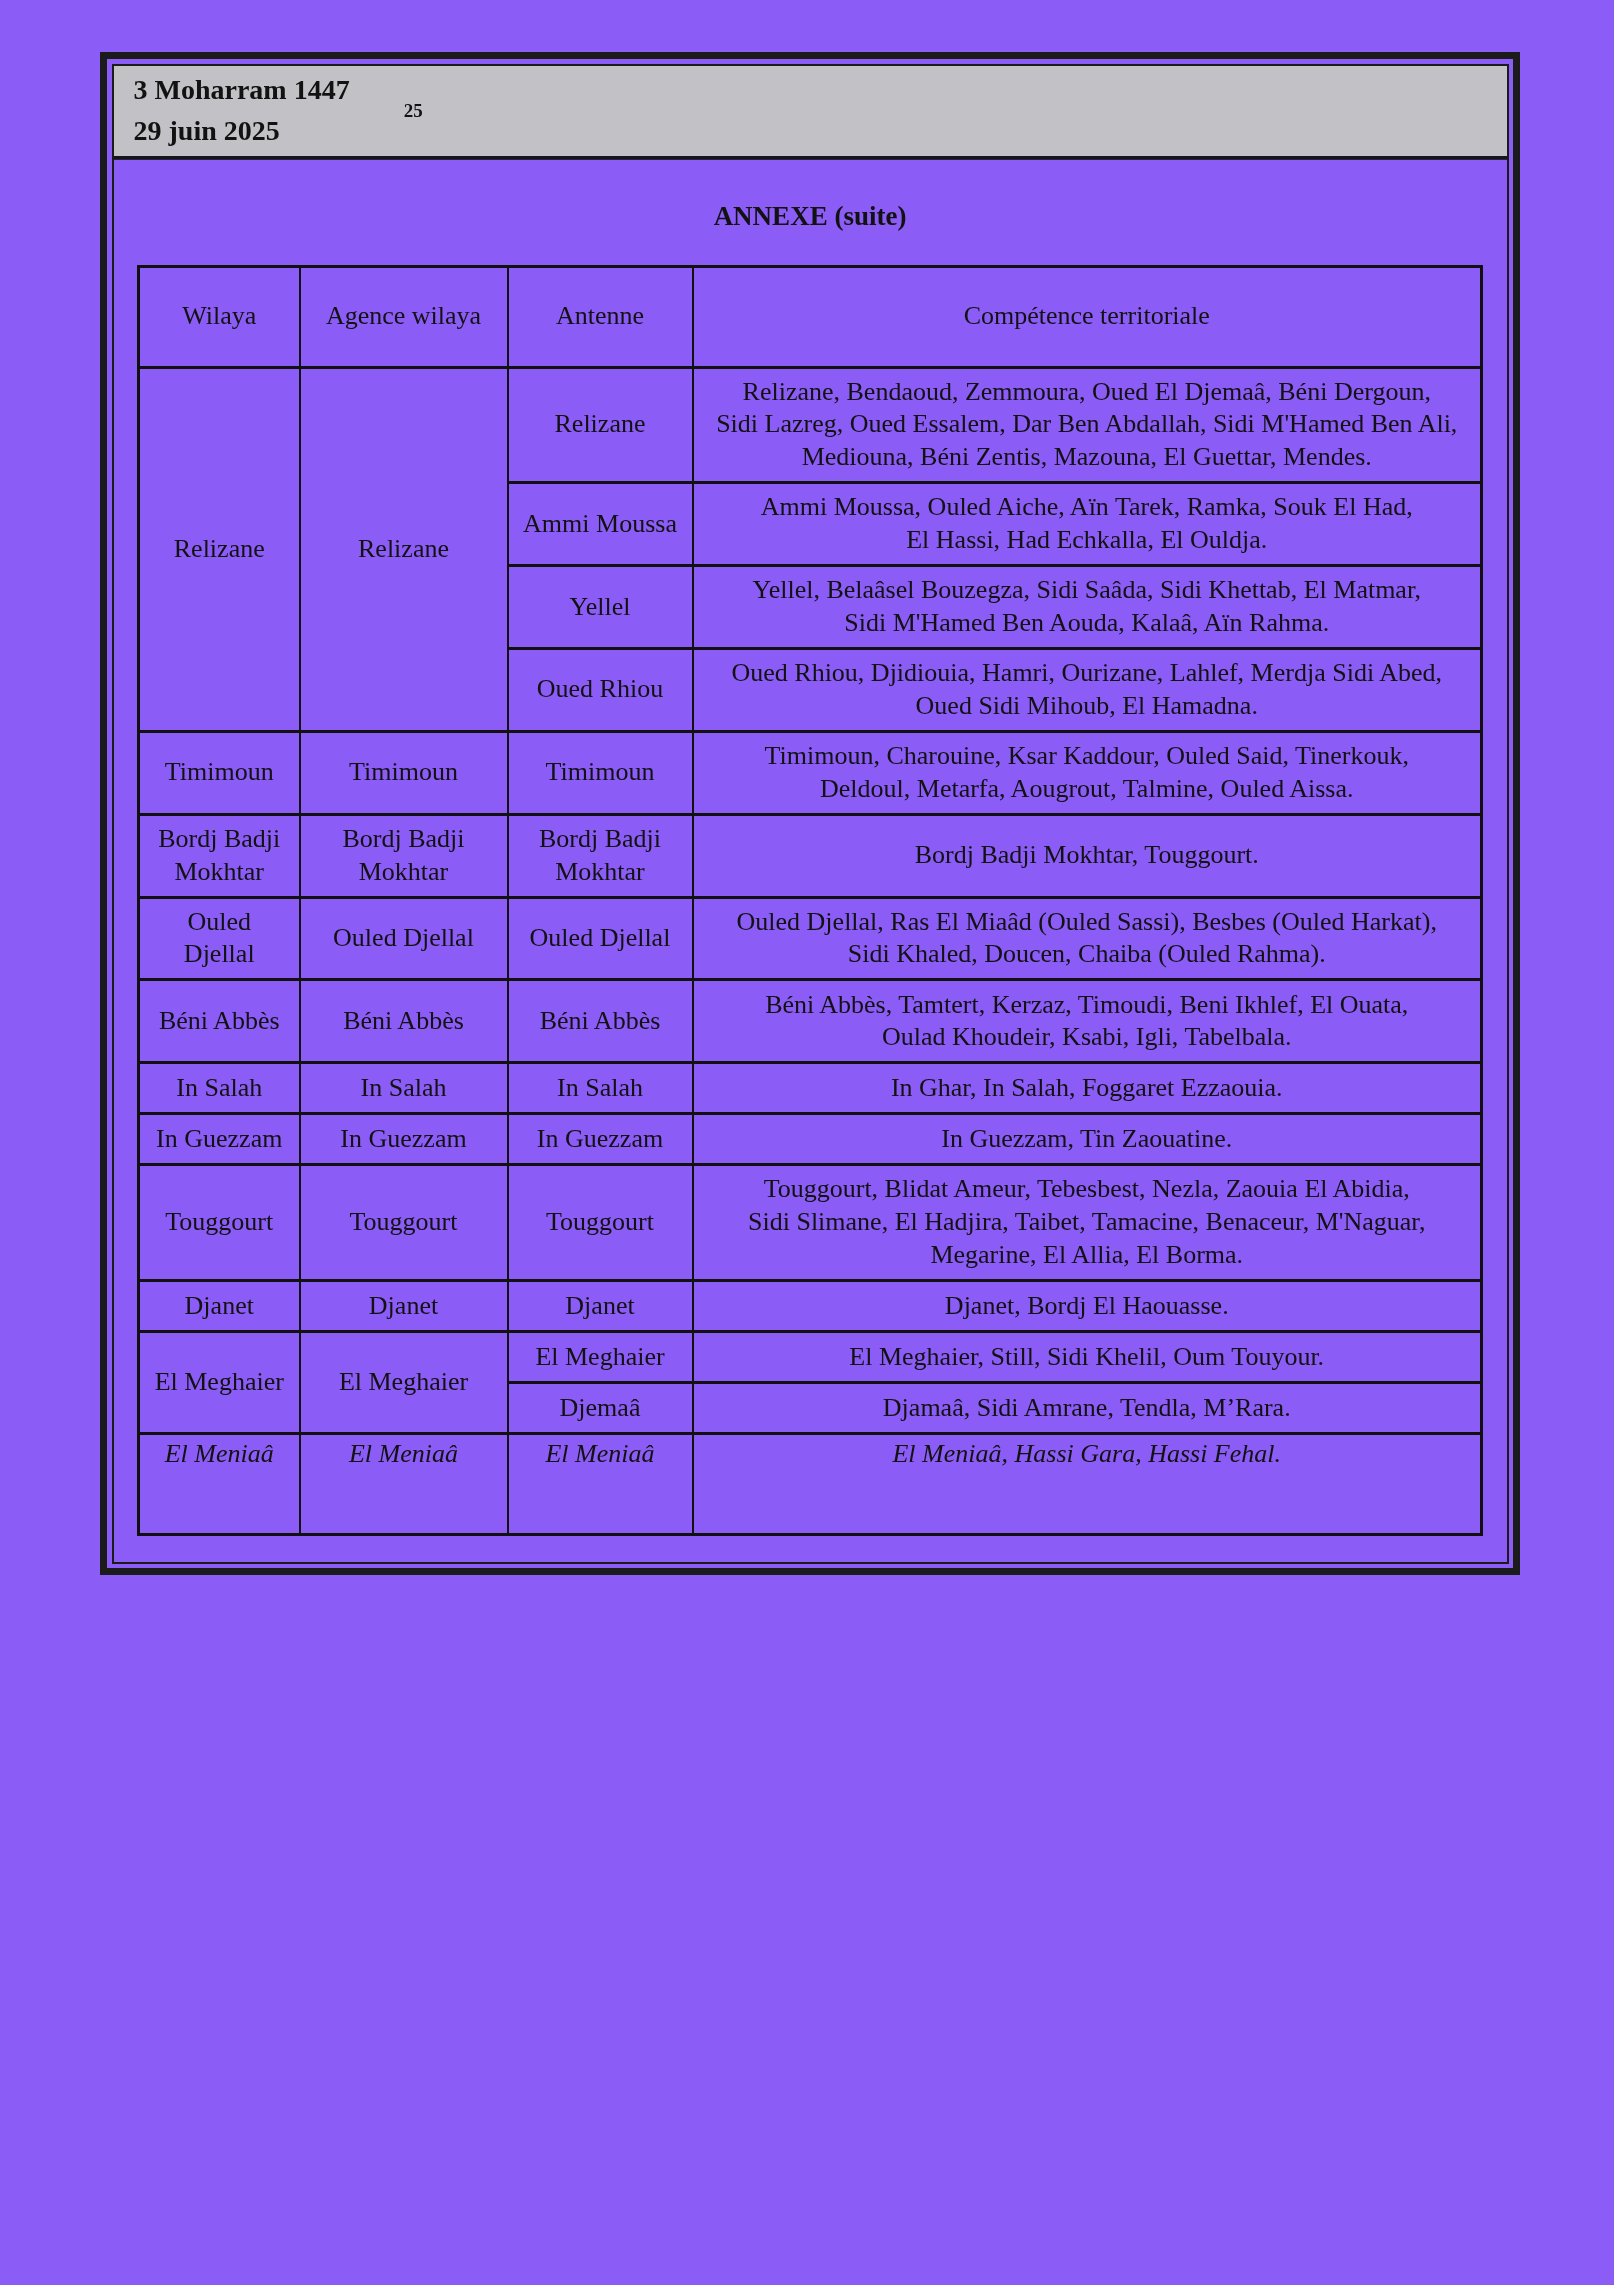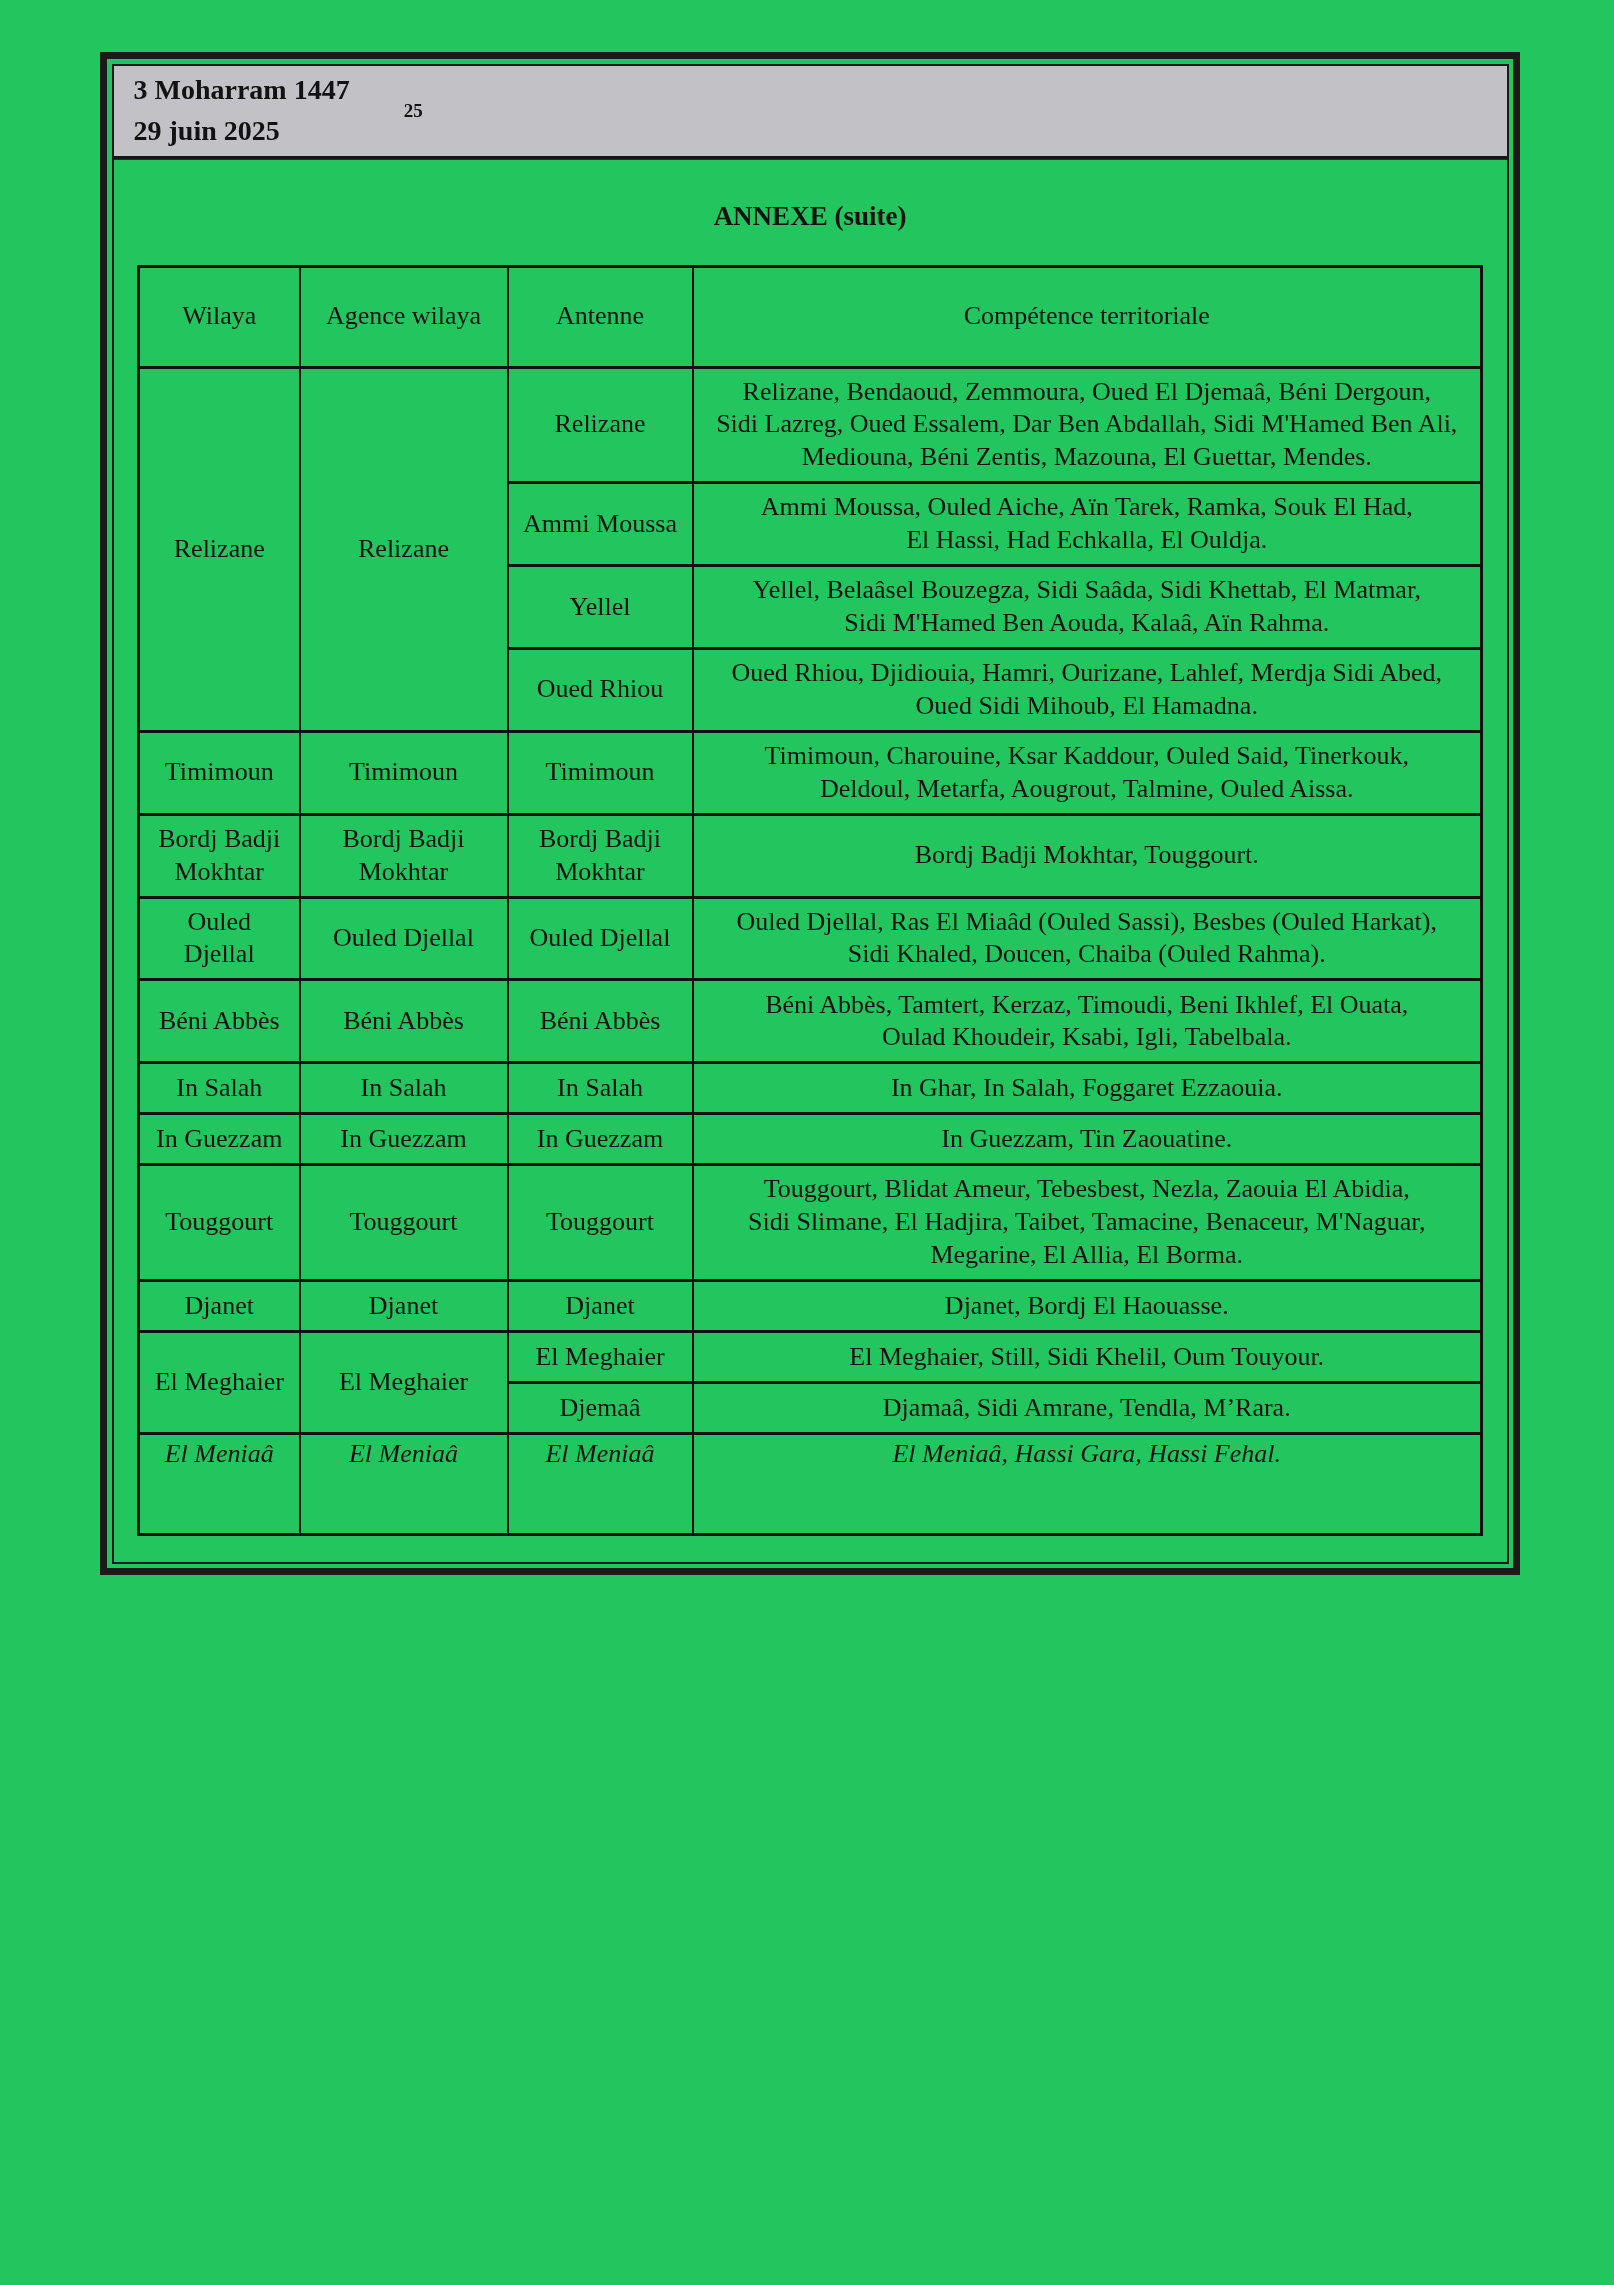--- a/index.html
+++ b/index.html
@@ -6,21 +6,21 @@
     margin: 0;
     padding: 0;
     background: #ffffff;
     font-family: "Liberation Serif", "DejaVu Serif", serif;
     color: #121212;
   }
   .page {
     position: relative;
     width: 1615px;
     height: 2285px;
-    background: #22c55e;
+    background: #8b5cf6;
     overflow: hidden;
   }
   .frame-outer {
     position: absolute;
     left: 100px;
     top: 52px;
     width: 1420px;
     height: 1523px;
     border: 7.2px solid #1b1b1b;
     padding: 4.5px;

